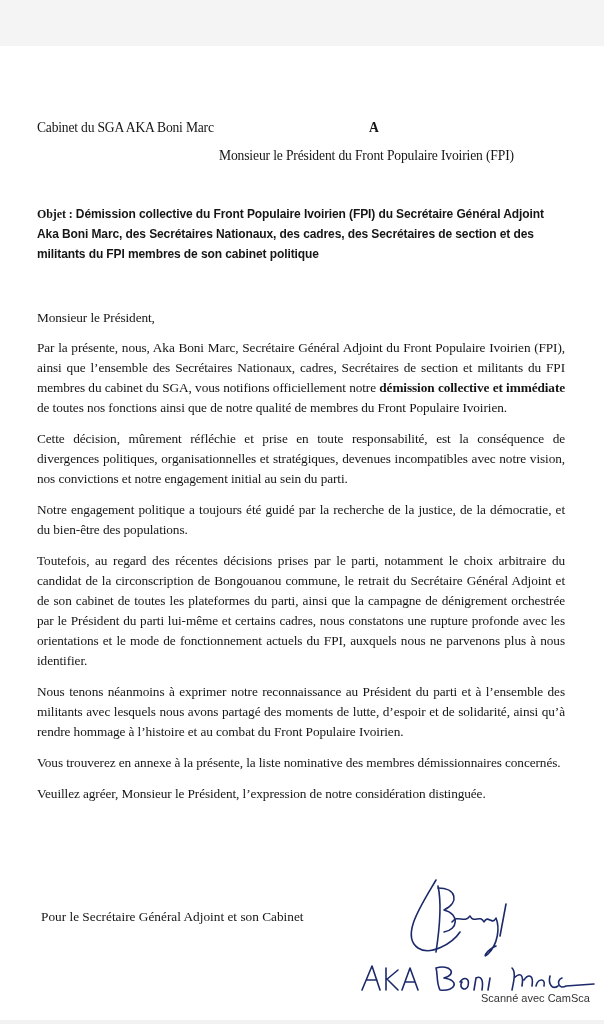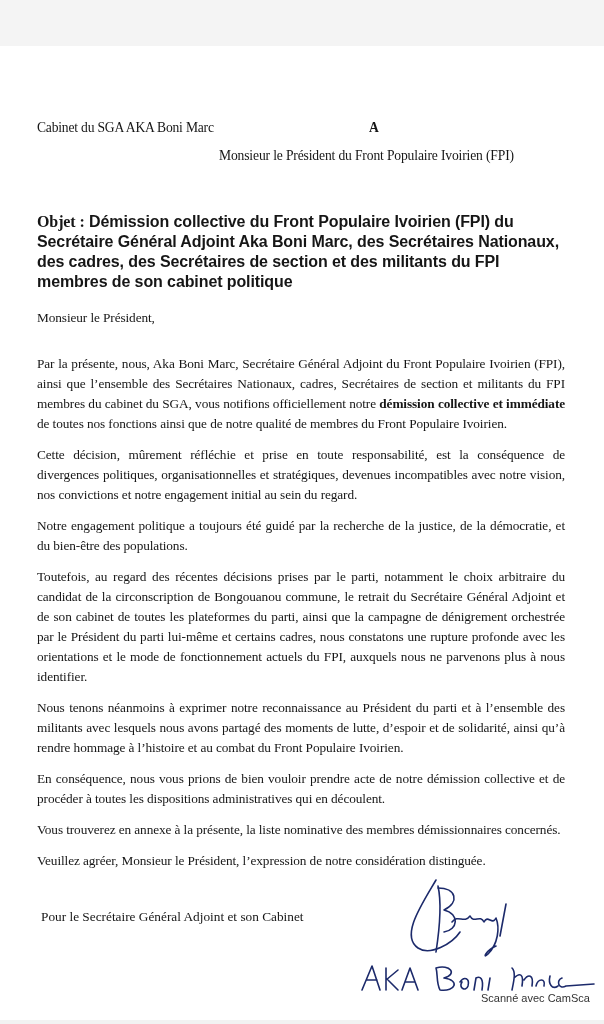--- a/index.html
+++ b/index.html
@@ -12,32 +12,32 @@
   .topbar { position: absolute; left: 0; top: 0; width: 604px; height: 46px; background: #f4f4f4; }
   .bottombar { position: absolute; left: 0; top: 1020px; width: 604px; height: 4px; background: #f2f2f2; }
   .page { position: absolute; left: 0; top: 46px; width: 524px; height: 974px; }
 
   .abs { position: absolute; white-space: nowrap; }
   .sender { left: 37px; top: 74px; font-size: 13.6px; letter-spacing: -0.2px; }
   .to-a { left: 369px; top: 74px; font-size: 13.6px; font-weight: bold; }
   .recipient { left: 219px; top: 102px; font-size: 13.6px; letter-spacing: -0.15px; }
 
   .subject {
-    position: absolute; left: 37px; top: 166px; width: 530px;
+    position: absolute; left: 37px; top: 158px; width: 530px;
     font-family: "Liberation Sans", "DejaVu Sans", sans-serif;
-    font-size: 16px; font-weight: bold; line-height: 20px; letter-spacing: -0.1px;
+    font-size: 12px; font-weight: bold; line-height: 20px; letter-spacing: -0.1px;
   }
   .subject .label { font-family: "Liberation Serif", serif; }
 
   .body {
     position: absolute; left: 37px; top: 262px; width: 528px;
     font-size: 13.3px; line-height: 20px;
   }
   .body p { margin: 0 0 11px 0; text-align: justify; letter-spacing: -0.1px; }
-  .body p.salutation { margin-bottom: 26px; }
+  .body p.salutation { margin-bottom: 10px; }
   .body b { font-weight: bold; }
 
   .place-date { left: 40px; top: 811px; font-size: 13.3px; }
   .for-line { left: 41px; top: 863px; font-size: 13.3px; }
 
   .signature { position: absolute; left: 340px; top: 828px; width: 260px; height: 140px; }
   .scan-mark {
     left: 481px; top: 946px;
     font-family: "Liberation Sans", "DejaVu Sans", sans-serif;
     font-size: 11px; color: #333; text-align: center;
@@ -55,25 +55,24 @@
   <div class="abs recipient">Monsieur le Président du Front Populaire Ivoirien (FPI)</div>
 
   <div class="subject">
     <span class="label">Objet :</span>
     <span>Démission collective du Front Populaire Ivoirien (FPI) du Secrétaire Général Adjoint Aka Boni Marc, des Secrétaires Nationaux, des cadres, des Secrétaires de section et des militants du FPI membres de son cabinet politique</span>
   </div>
 
   <div class="body">
     <p class="salutation">Monsieur le Président,</p>
     <p><span>Par la présente, nous, Aka Boni Marc, Secrétaire Général Adjoint du Front Populaire Ivoirien (FPI), ainsi que l’ensemble des Secrétaires Nationaux, cadres, Secrétaires de section et militants du FPI  membres du cabinet du SGA, vous notifions officiellement notre </span><b>démission collective et immédiate</b><span> de toutes nos fonctions ainsi que de notre qualité de membres du Front Populaire Ivoirien.</span></p>
-    <p>Cette décision, mûrement réfléchie et prise en toute responsabilité, est la conséquence de divergences politiques, organisationnelles et stratégiques, devenues incompatibles avec notre vision, nos convictions et notre engagement initial au sein du regard.</p>
+    <p>Cette décision, mûrement réfléchie et prise en toute responsabilité, est la conséquence de divergences politiques, organisationnelles et stratégiques, devenues incompatibles avec notre vision, nos convictions et notre engagement initial au sein du parti.</p>
     <p>Notre engagement politique a toujours été guidé par la recherche de la justice, de la démocratie, et du bien-être des populations.</p>
     <p>Toutefois, au regard des récentes décisions prises par le parti, notamment le choix arbitraire du candidat de la circonscription de Bongouanou commune, le retrait du Secrétaire Général Adjoint et de son cabinet de toutes les plateformes du parti, ainsi que la campagne de dénigrement orchestrée par le Président du parti lui-même et  certains cadres, nous constatons une rupture profonde avec les orientations et le mode de fonctionnement actuels du FPI, auxquels nous ne parvenons plus à nous identifier.</p>
     <p>Nous tenons néanmoins à exprimer notre reconnaissance au Président du parti et  à l’ensemble des militants avec lesquels nous avons partagé des moments de lutte, d’espoir et de solidarité, ainsi qu’à rendre hommage à l’histoire et au combat du Front Populaire Ivoirien.</p>
-    <p>En conséquence, nous vous prions de bien vouloir prendre acte de notre démission collective et de procéder à toutes les dispositions administratives qui en découlent.</p>
     <p>Vous trouverez en annexe à la présente, la liste nominative des membres démissionnaires concernés.</p>
     <p>Veuillez agréer, Monsieur le Président, l’expression de notre considération distinguée.</p>
   </div>
 
   <div class="abs for-line">Pour le Secrétaire Général Adjoint et son Cabinet</div>
 
   <svg class="signature" viewBox="0 0 260 140" aria-hidden="true">
     <g fill="none" stroke="#1c2a6b" stroke-width="1.6" stroke-linecap="round" stroke-linejoin="round">
       <path d="M96 6 C 82 30, 60 62, 78 74 C 90 82, 112 70, 120 58"></path>
       <path d="M98 12 C 102 30, 100 52, 96 78"></path>

